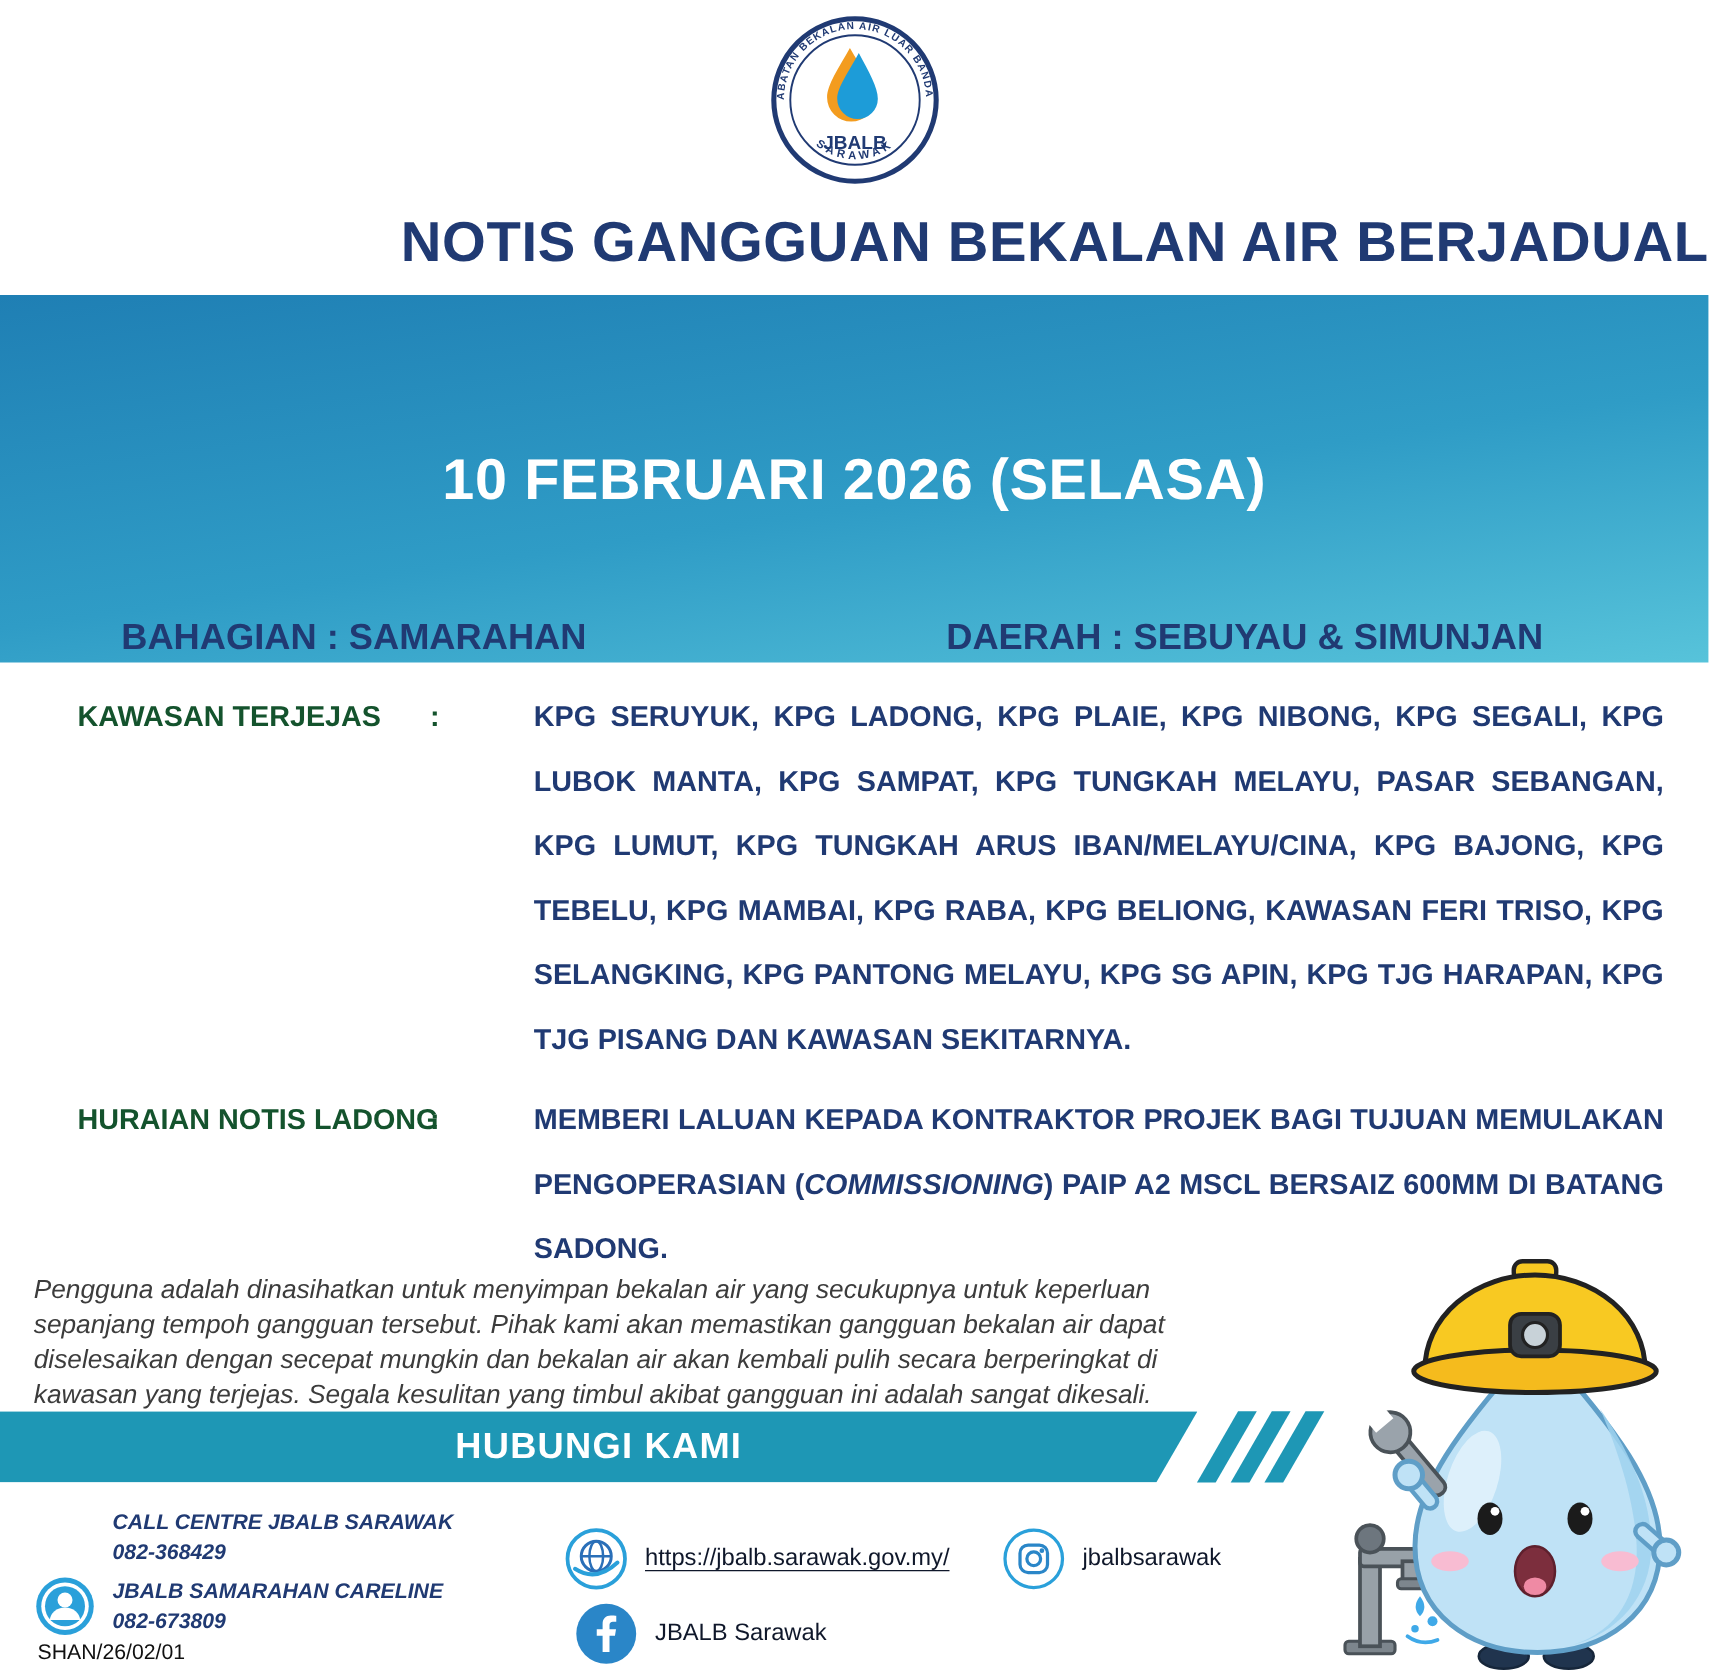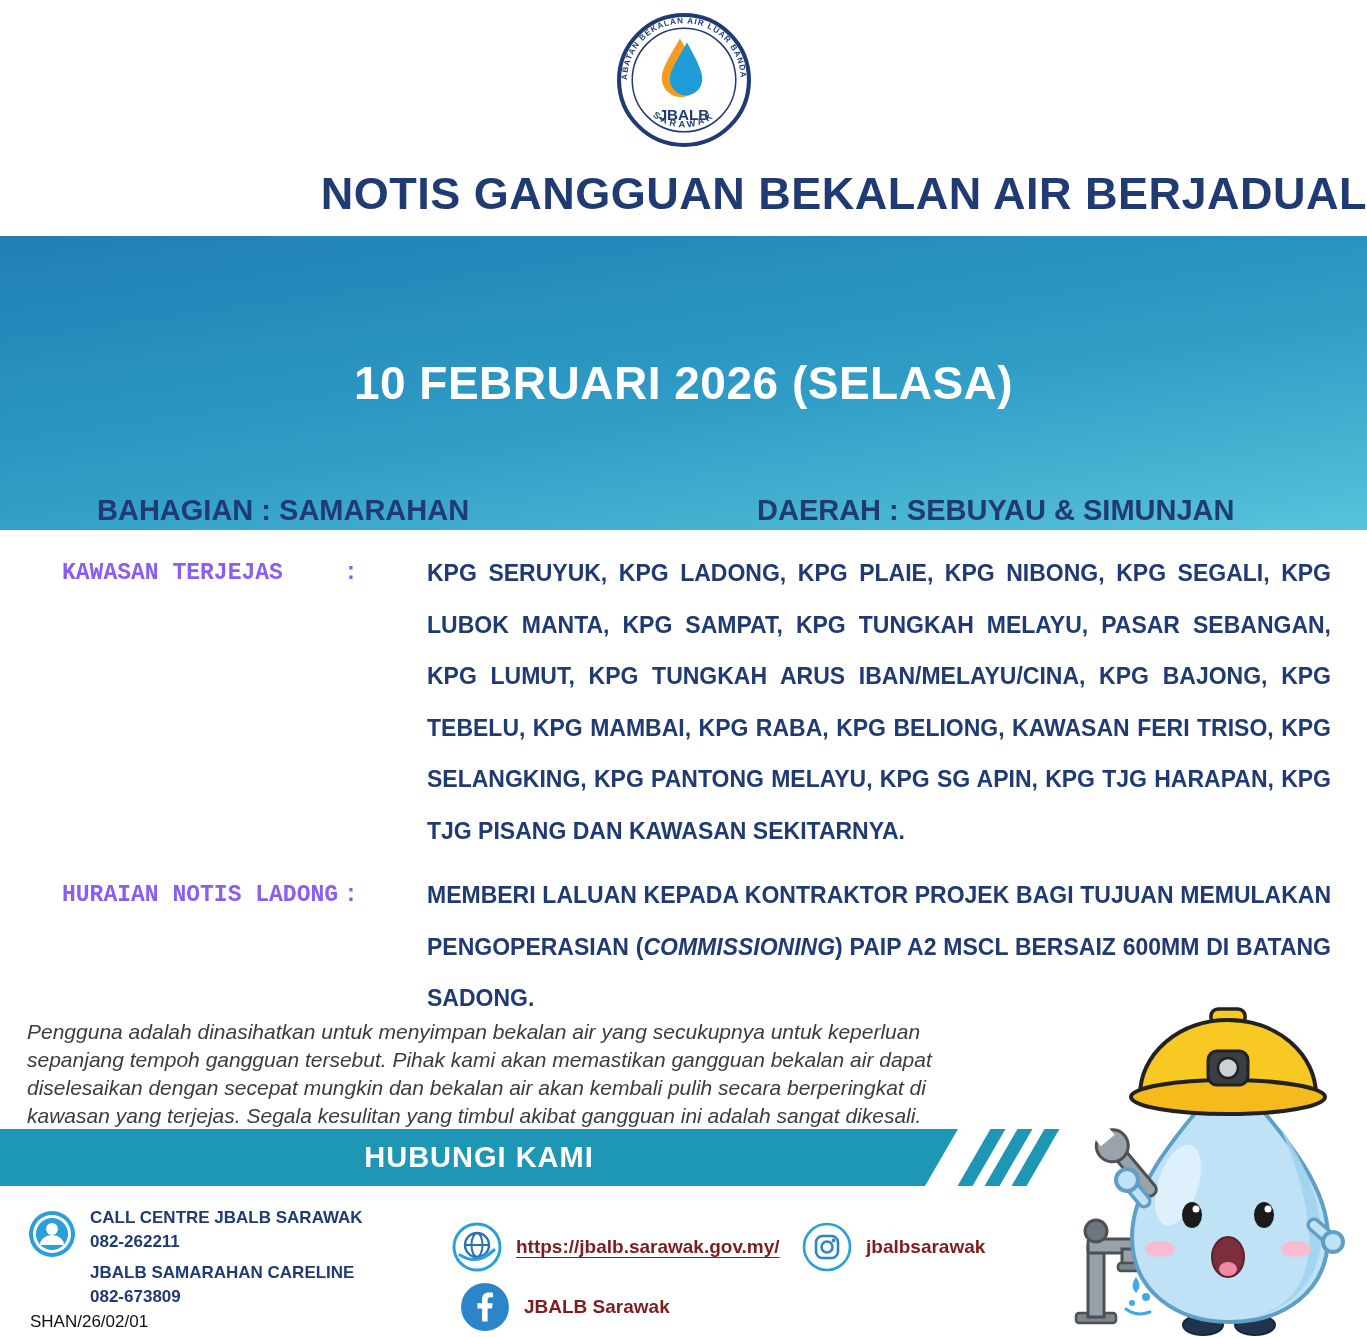--- a/index.html
+++ b/index.html
@@ -15,21 +15,21 @@
   .banner { position:absolute; left:0; top:236px; width:100%; height:294px;
             background:linear-gradient(172deg,#1f7fb4 0%,#2f9cc6 55%,#57c3da 100%);
             display:flex; flex-direction:column; justify-content:center; align-items:center;
             gap:16px; color:#ffffff; font-weight:800; }
   .banner-date, .banner-time { font-size:46px; letter-spacing:0.5px; }
 
   .region { position:absolute; top:494px; font-size:29px; font-weight:800; color:#203a73; }
   .bahagian { left:97px; }
   .daerah   { left:757px; }
 
-  .label, .colon { position:absolute; font-size:23px; font-weight:800; color:#8b5cf6; line-height:51.5px;font-family:Liberation Mono, monospace; }
+  .label, .colon { position:absolute; font-size:23px; font-weight:800; color:#14532d; line-height:51.5px; }
   .kawasan-label { left:62px;  top:548px; }
   .kawasan-colon { left:344px; top:548px; }
   .huraian-label { left:62px;  top:870px; }
   .huraian-colon { left:344px; top:870px; }
 
   .body-text { position:absolute; left:427px; width:904px; font-size:23px; font-weight:800;
                color:#203a73; line-height:51.5px; text-align:justify; }
   .kawasan-text { top:548px; }
   .huraian-text { top:870px; }
   .ital { font-style:italic; }
@@ -42,22 +42,22 @@
                  justify-content:center; font-size:29px; font-weight:800; letter-spacing:1px;
                  clip-path:polygon(0 0, 100% 0, calc(100% - 33px) 100%, 0 100%); }
   .stripe { position:absolute; top:1129px; width:15px; height:57px; background:#1e97b5;
             transform:skewX(-30deg); }
   .stripe1 { left:974px; }
   .stripe2 { left:1001px; }
   .stripe3 { left:1028px; }
 
   .contact-item { position:absolute; display:flex; align-items:center; gap:14px; }
   .contact-icon { width:50px; height:50px; flex:0 0 auto; }
-  .contact-text { font-size:19px; font-weight:700; color:#7f1d1d; }
-  .phones { left:28px; top:1206px; align-items:flex-start; }
+  .contact-text { font-size:19px; font-weight:400; color:#0f172a; }
+  .phones { left:28px; top:1206px; align-items:flex-end;font-style:italic; }
   .phones .contact-icon { width:48px; height:48px; margin-top:4px; }
   .phone-lines div { font-size:17px; font-weight:800; color:#203a73; line-height:24px; }
   .phone-gap { height:7px; }
   .web { left:452px; top:1222px; }
   .web .contact-text { text-decoration:underline; text-underline-offset:4px; }
   .ig  { left:802px; top:1222px; }
   .fb  { left:460px; top:1282px; }
 
   .ref { position:absolute; left:30px; top:1312px; font-size:17px; font-weight:400; color:#101010; }
 
@@ -117,21 +117,21 @@
   <div class="contact-item phones">
     <svg class="contact-icon" viewBox="0 0 48 48">
       <circle cx="24" cy="24" r="23" fill="#2aa0da"></circle>
       <circle cx="24" cy="24" r="19" fill="#ffffff"></circle>
       <circle cx="24" cy="24" r="16" fill="#2aa0da"></circle>
       <circle cx="24" cy="19" r="6" fill="#ffffff"></circle>
       <path d="M12,35 a12,10 0 0 1 24,0 Z" fill="#ffffff"></path>
     </svg>
     <div class="phone-lines">
       <div>CALL CENTRE JBALB SARAWAK</div>
-      <div>082-262211</div>
+      <div>082-368429</div>
       <div class="phone-gap"></div>
       <div>JBALB SAMARAHAN CARELINE</div>
       <div>082-673809</div>
     </div>
   </div>
 
   <div class="contact-item web">
     <svg class="contact-icon" viewBox="0 0 50 50">
       <circle cx="25" cy="25" r="23" fill="#ffffff" stroke="#2aa0da" stroke-width="3"></circle>
       <circle cx="25" cy="23" r="12" fill="none" stroke="#2a6fb8" stroke-width="2.4"></circle>

